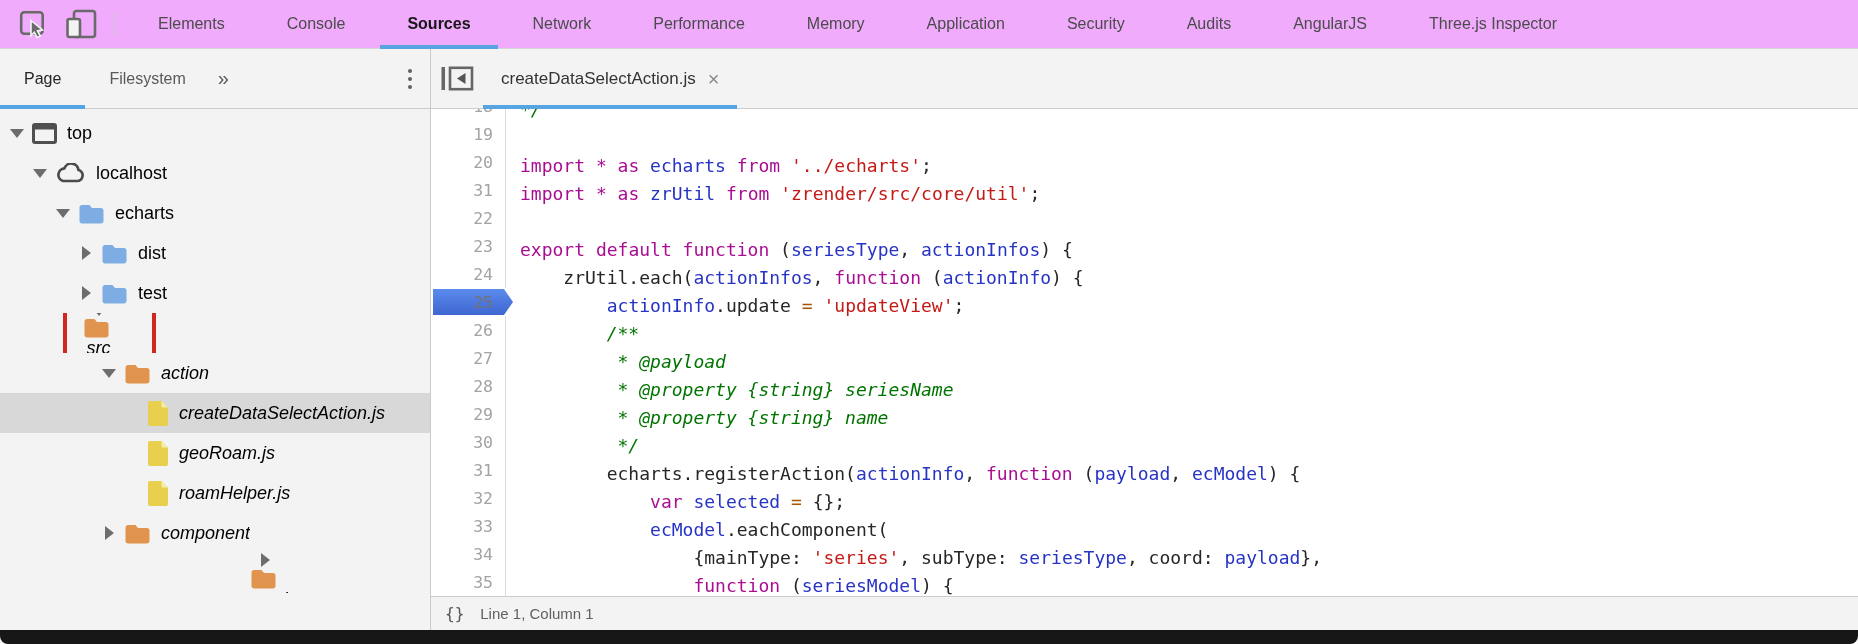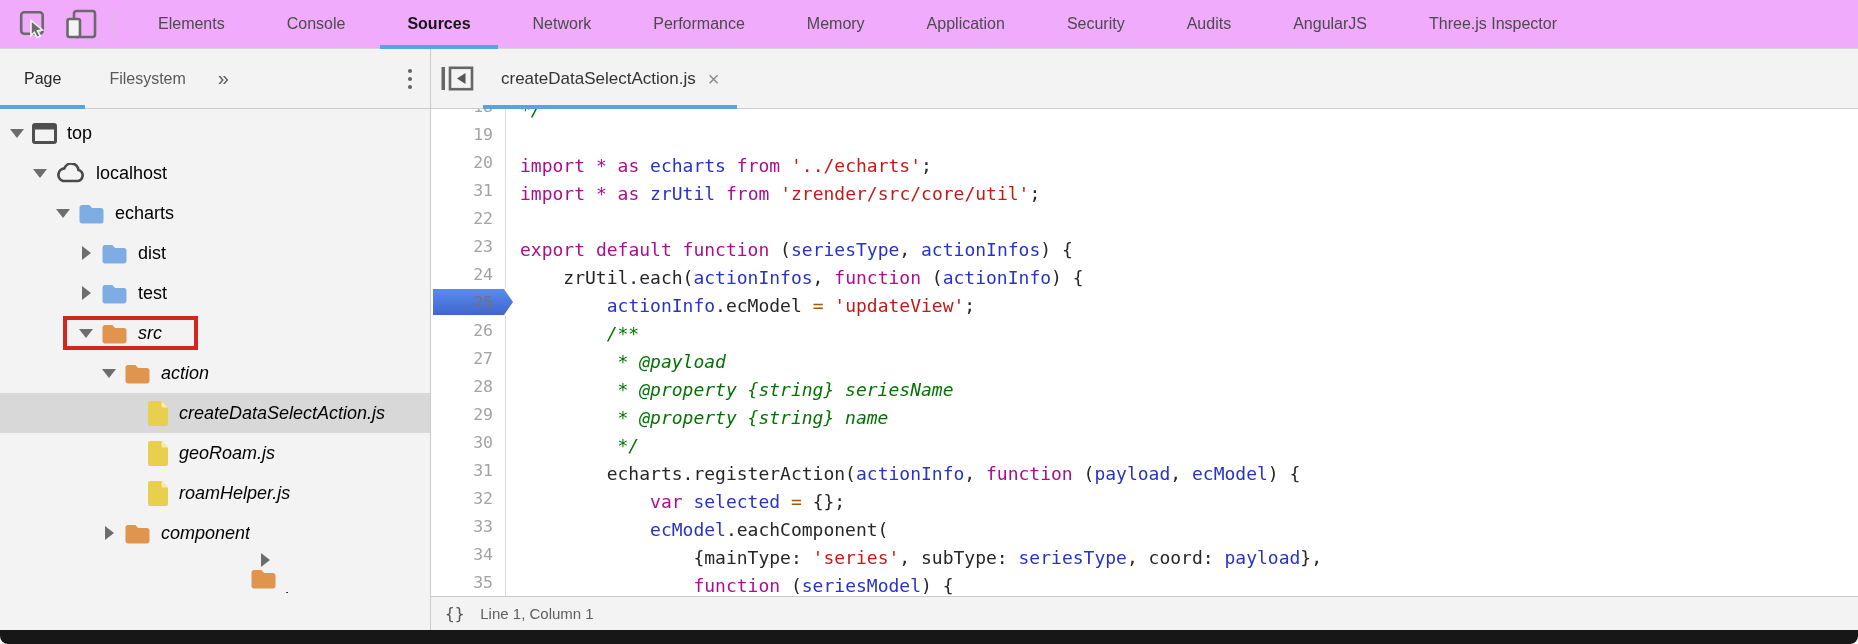--- a/index.html
+++ b/index.html
@@ -56,21 +56,21 @@
   .trow.selected { background:var(--selgray,#d8d8d8); }
   .trow .exp { width:18px; flex:none; display:flex; align-items:center; justify-content:center; }
   .trow .exp i { display:block; width:0; height:0; }
   .trow .exp.open i { border-left:7px solid transparent; border-right:7px solid transparent; border-top:9px solid #6d6d6d; }
   .trow .exp.closed i { border-top:7px solid transparent; border-bottom:7px solid transparent; border-left:9px solid #6d6d6d; }
   .trow .ticon { margin:0 10px 0 6px; flex:none; display:flex; align-items:center; }
   .trow .tlabel { overflow:hidden; }
   .trow .tlabel.it { font-style:italic; }
   .hlbox {
     display:flex; align-items:center; border:4px solid var(--red,#d0281e);
-    padding:2px 32px 2px 10px; margin-left:-14px;
+    padding:2px 32px 2px 10px; margin-left:-14px;flex-direction:column;
   }
 
   
   .editor { flex:1; min-width:0; display:flex; flex-direction:column; background:#fff; }
   .ed-header { height:59px; flex:none; background:#f3f3f3; border-bottom:1px solid #ccc;
                display:flex; align-items:stretch; }
   .nav-toggle { width:52px; flex:none; display:flex; align-items:center; justify-content:center; }
   .file-tab { display:flex; align-items:center; gap:12px; padding:0 18px; position:relative;
               font-size:17px; color:#333; white-space:nowrap; }
   .file-tab::after { content:""; position:absolute; left:0; right:0; bottom:-1px; height:4px;
@@ -349,21 +349,21 @@
             <div class="cline">
               <div class="gut">
                 <span>24</span>
               </div>
               <div class="ctext"><span>    zrUtil.each(</span><span class="t-d">actionInfos</span><span>, </span><span class="t-k">function</span><span> (</span><span class="t-d">actionInfo</span><span>) {</span></div>
             </div>
             <div class="cline bp">
               <div class="gut">
                 <span>25</span>
               </div>
-              <div class="ctext"><span>        </span><span class="t-d">actionInfo</span><span>.ecModel </span><span class="t-o">=</span><span> </span><span class="t-s">'updateView'</span><span>;</span></div>
+              <div class="ctext"><span>        </span><span class="t-d">actionInfo</span><span>.update </span><span class="t-o">=</span><span> </span><span class="t-s">'updateView'</span><span>;</span></div>
             </div>
             <div class="cline">
               <div class="gut">
                 <span>26</span>
               </div>
               <div class="ctext"><span class="t-c">        /**</span></div>
             </div>
             <div class="cline">
               <div class="gut">
                 <span>27</span>

